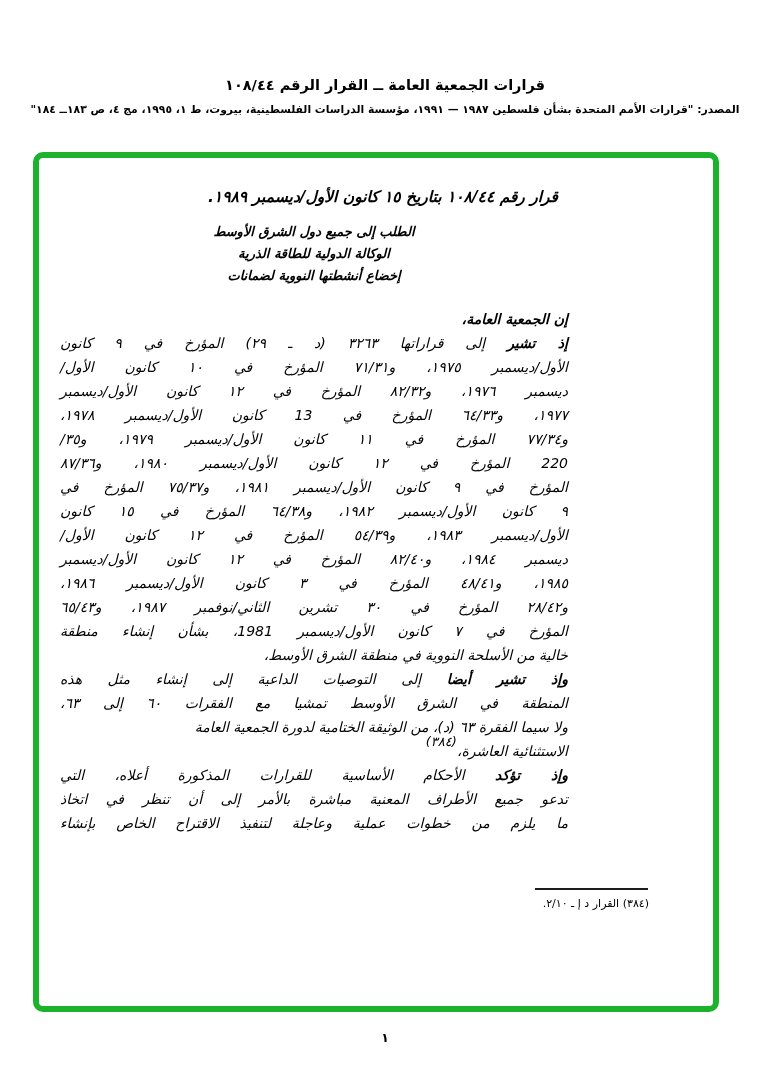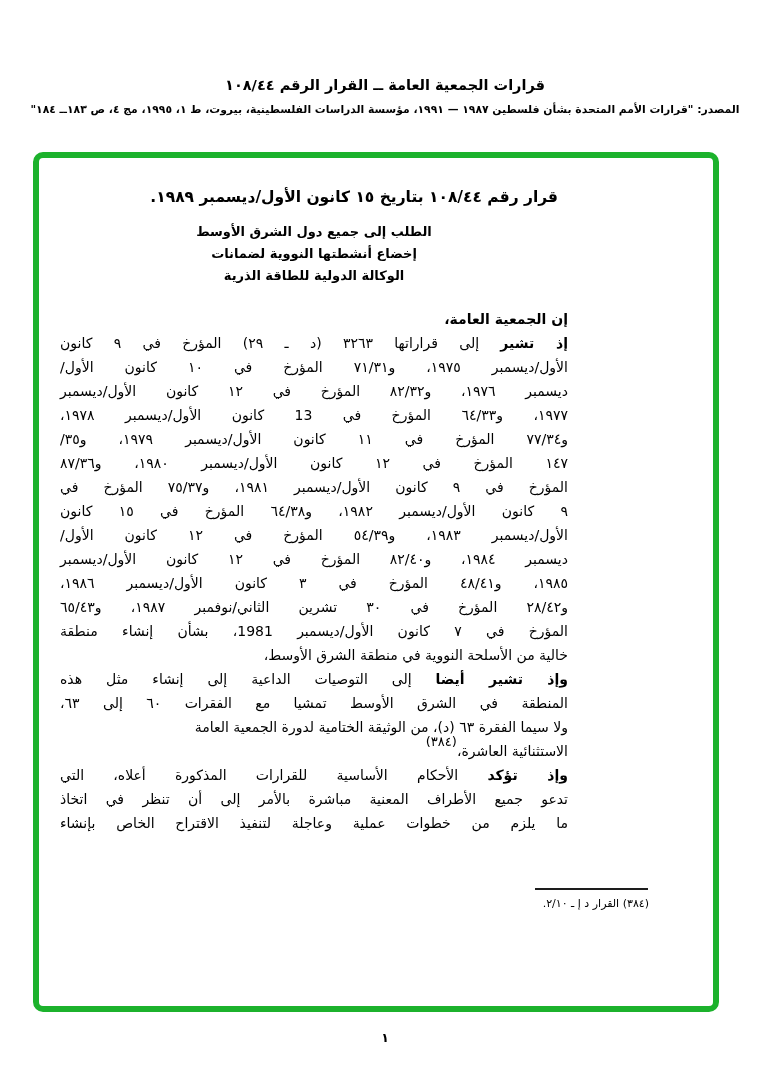--- a/index.html
+++ b/index.html
@@ -17,21 +17,21 @@
   .src-line{
     position:absolute;top:102px;left:0;right:0;text-align:center;
     direction:rtl;font-weight:bold;font-size:10.8px;line-height:15px;
   }
   .green-box{
     position:absolute;left:33px;top:152px;width:686px;height:860px;
     box-sizing:border-box;border:6px solid #1cb22c;border-radius:10px;
     background:transparent;
   }
   .column{
-    position:absolute;left:60px;top:185px;width:508px;direction:rtl;
+    position:absolute;left:60px;top:185px;width:508px;direction:rtl;font-style:italic;
   }
   .res-title{
     font-weight:bold;font-size:15.5px;line-height:24px;
     text-align:right;padding-right:10px;white-space:nowrap;
   }
   .res-subtitle{margin-top:12px;}
   .res-subtitle div{
     font-weight:bold;font-size:13px;line-height:22px;text-align:center;
   }
   .body-lines{margin-top:20px;}
@@ -67,32 +67,32 @@
   <div class="src-line">المصدر: "قرارات الأمم المتحدة بشأن فلسطين ١٩٨٧ — ١٩٩١، مؤسسة الدراسات الفلسطينية، بيروت، ط ١، ١٩٩٥، مج ٤، ص ١٨٣ــ ١٨٤"</div>
 
   <div class="green-box" style="border-color: rgb(28, 178, 44);"></div>
 
   <div class="column">
 
     <div class="res-title">قرار رقم ١٠٨/٤٤ بتاريخ ١٥ كانون الأول/ديسمبر ١٩٨٩.</div>
 
     <div class="res-subtitle">
       <div>الطلب إلى جميع دول الشرق الأوسط</div>
+      <div>الوكالة الدولية للطاقة الذرية</div>
       <div>إخضاع أنشطتها النووية لضمانات</div>
-      <div>الوكالة الدولية للطاقة الذرية</div>
     </div>
 
     <div class="body-lines">
         <div class="bline end"><span class="lead">إن الجمعية العامة،</span></div>
         <div class="bline"><span class="lead">إذ تشير</span> إلى قراراتها ٣٢٦٣ (د ـ ٢٩) المؤرخ في ٩ كانون</div>
         <div class="bline">الأول/ديسمبر ١٩٧٥، و٧١/٣١ المؤرخ في ١٠ كانون الأول/</div>
         <div class="bline">ديسمبر ١٩٧٦، و٨٢/٣٢ المؤرخ في ١٢ كانون الأول/ديسمبر</div>
         <div class="bline">١٩٧٧، و٦٤/٣٣ المؤرخ في 13 كانون الأول/ديسمبر ١٩٧٨،</div>
         <div class="bline">و٧٧/٣٤ المؤرخ في ١١ كانون الأول/ديسمبر ١٩٧٩، و٣٥/</div>
-        <div class="bline">١٤٧ المؤرخ في ١٢ كانون الأول/ديسمبر ١٩٨٠، و٨٧/٣٦</div>
+        <div class="bline">220 المؤرخ في ١٢ كانون الأول/ديسمبر ١٩٨٠، و٨٧/٣٦</div>
         <div class="bline">المؤرخ في ٩ كانون الأول/ديسمبر ١٩٨١، و٧٥/٣٧ المؤرخ في</div>
         <div class="bline">٩ كانون الأول/ديسمبر ١٩٨٢، و٦٤/٣٨ المؤرخ في ١٥ كانون</div>
         <div class="bline">الأول/ديسمبر ١٩٨٣، و٥٤/٣٩ المؤرخ في ١٢ كانون الأول/</div>
         <div class="bline">ديسمبر ١٩٨٤، و٨٢/٤٠ المؤرخ في ١٢ كانون الأول/ديسمبر</div>
         <div class="bline">١٩٨٥، و٤٨/٤١ المؤرخ في ٣ كانون الأول/ديسمبر ١٩٨٦،</div>
         <div class="bline">و٢٨/٤٢ المؤرخ في ٣٠ تشرين الثاني/نوفمبر ١٩٨٧، و٦٥/٤٣</div>
         <div class="bline">المؤرخ في ٧ كانون الأول/ديسمبر 1981، بشأن إنشاء منطقة</div>
         <div class="bline end">خالية من الأسلحة النووية في منطقة الشرق الأوسط،</div>
         <div class="bline"><span class="lead">وإذ تشير أيضا</span> إلى التوصيات الداعية إلى إنشاء مثل هذه</div>
         <div class="bline">المنطقة في الشرق الأوسط تمشيا مع الفقرات ٦٠ إلى ٦٣،</div>

